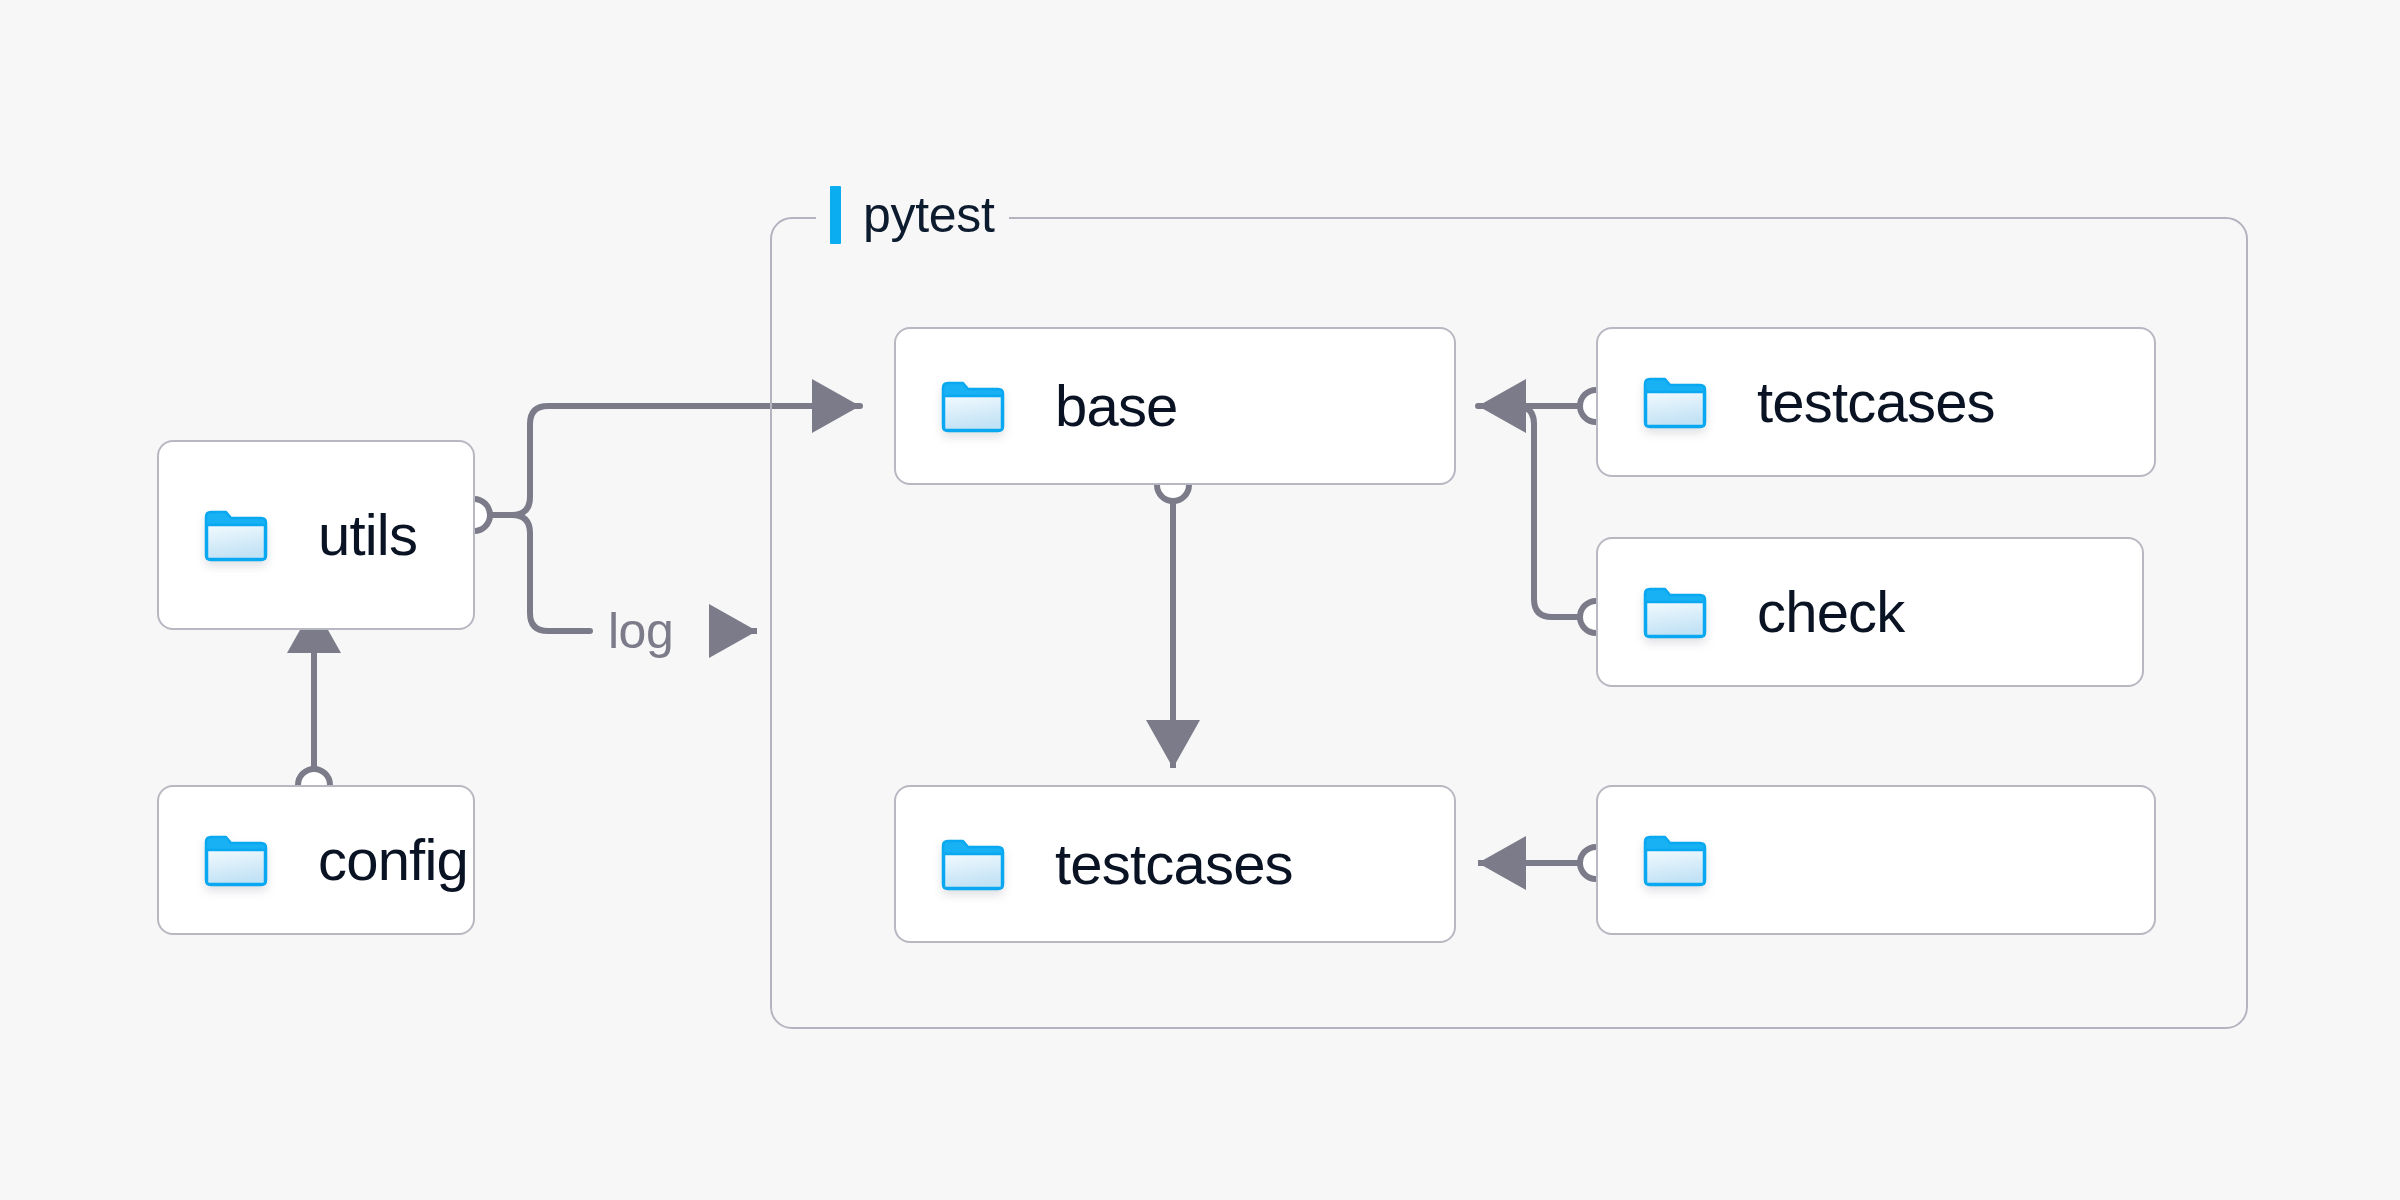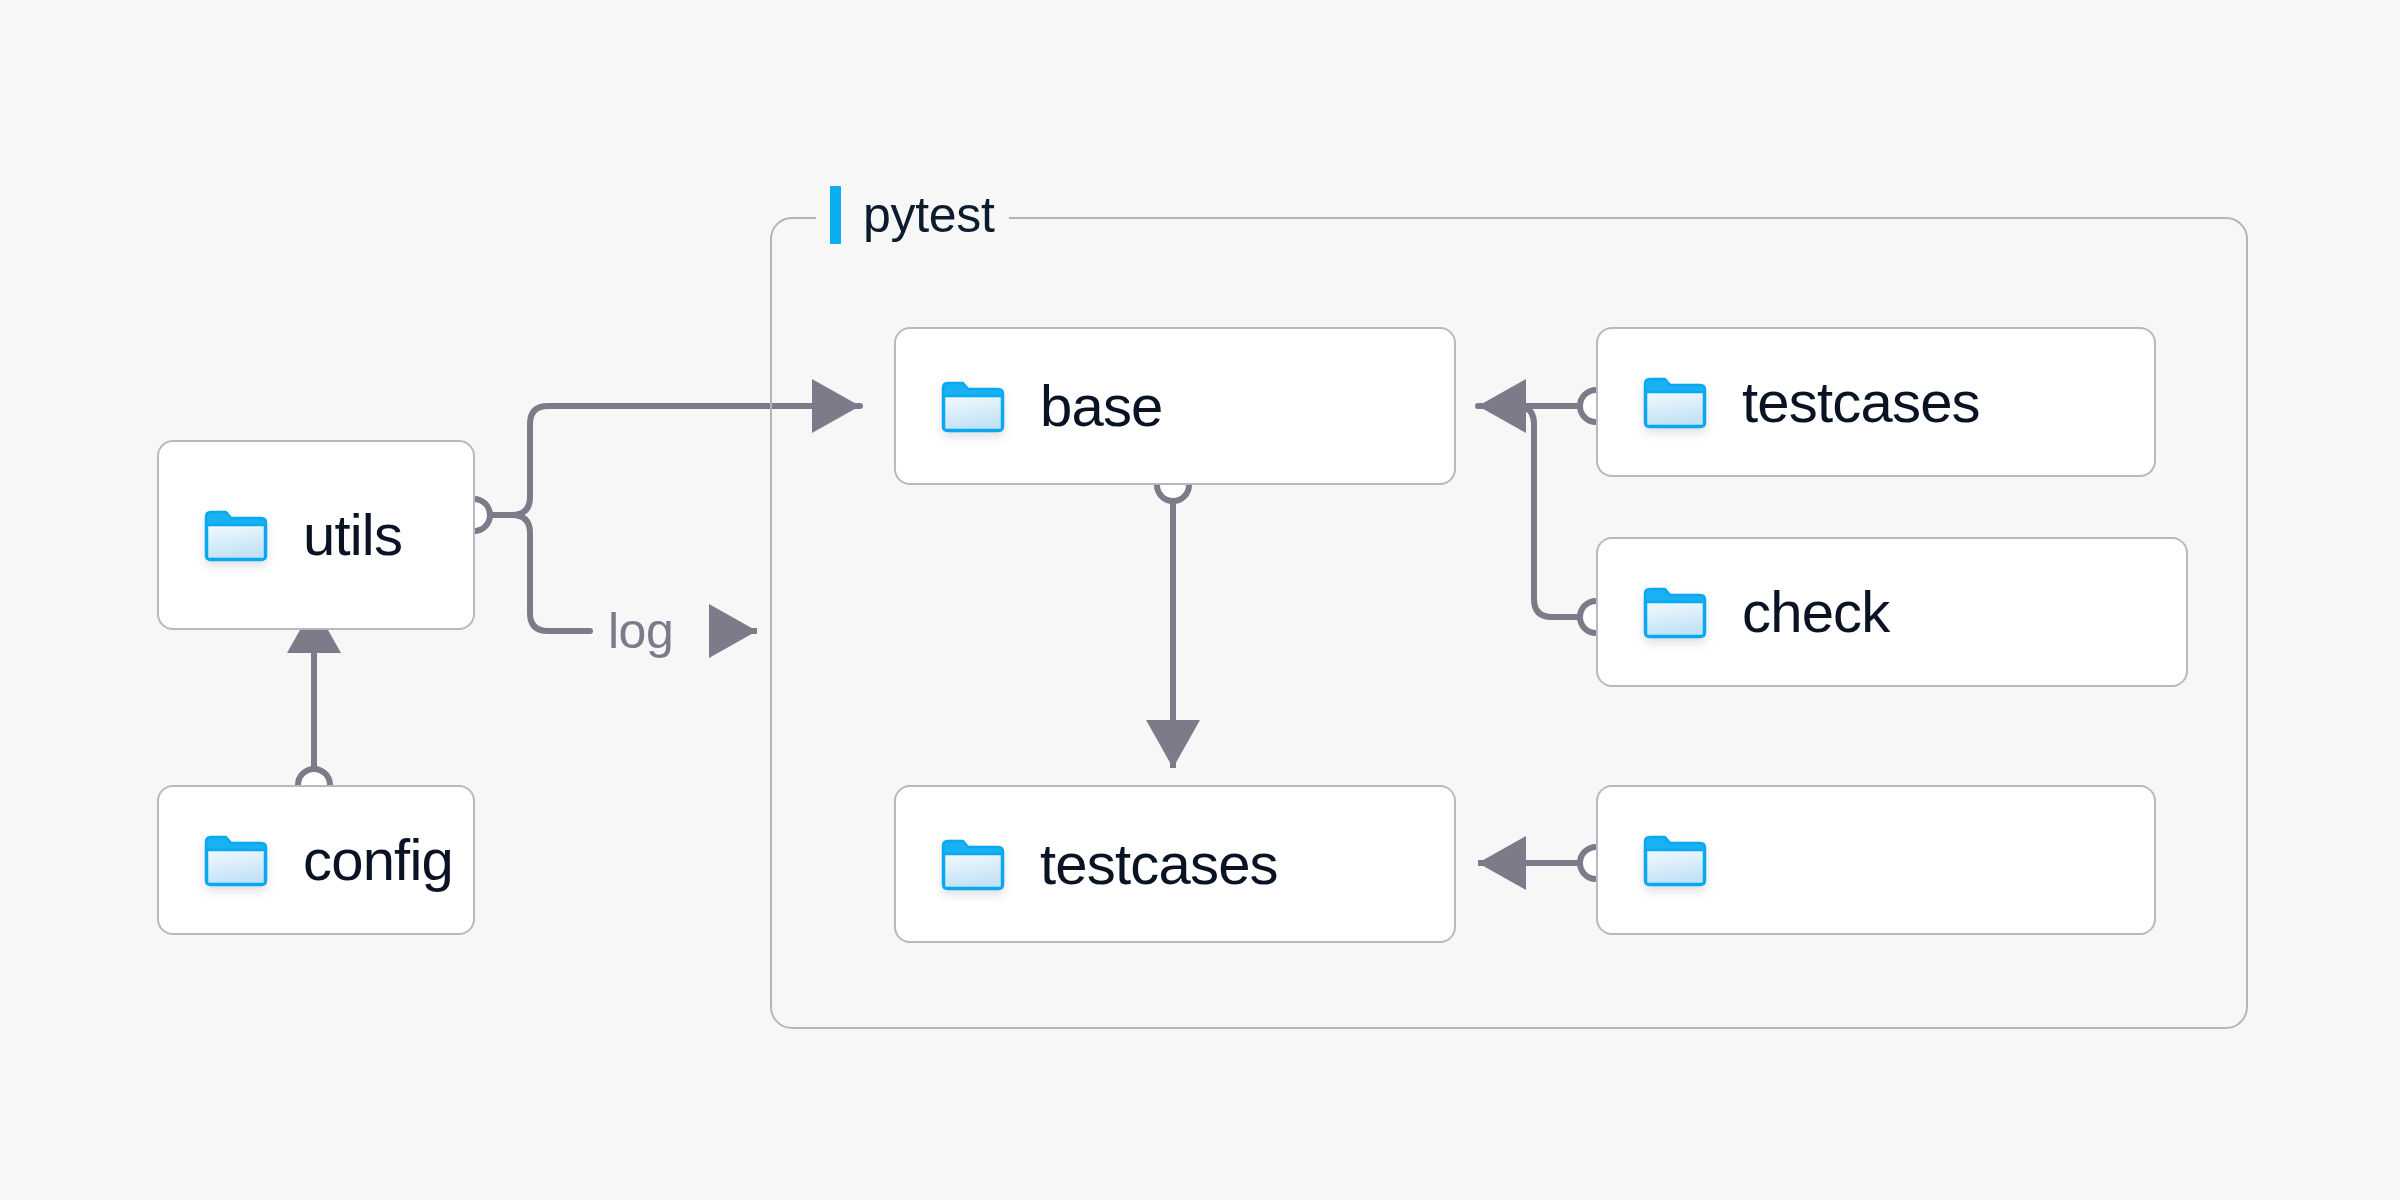--- a/index.html
+++ b/index.html
@@ -55,21 +55,21 @@
   
   .node {
     position: absolute;
     box-sizing: border-box;
     background: #ffffff;
     border: 2px solid #b8b8c2;
     border-radius: 16px;
     display: flex;
     align-items: center;
     padding-left: 44px;
-    gap: 34px;
+    gap: 49px;
   }
   .node-label {
     font-size: 58px;
     color: #0a1324;
     letter-spacing: -0.8px;
     white-space: nowrap;
     line-height: 1;
   }
 
   
@@ -189,21 +189,21 @@
   </div>
 
   <div class="node" style="left:1596px; top:327px; width:560px; height:150px;">
     <svg class="folder-icon" viewBox="0 0 66 56">
       <path d="M3 10 Q3 5 8 5 L23 5 L28 11 L58 11 Q63 11 63 16 L63 48 Q63 53 58 53 L8 53 Q3 53 3 48 Z" fill="#18b2f4" stroke="#0aa8f0" stroke-width="2.5" stroke-linejoin="round"></path>
       <path d="M4 18 L62 18 L62 50 Q62 52 60 52 L6 52 Q4 52 4 50 Z" fill="url(#folderGrad)" stroke="#0aa8f0" stroke-width="2.5" stroke-linejoin="round"></path>
     </svg>
     <span class="node-label">testcases</span>
   </div>
 
-  <div class="node" style="left:1596px; top:537px; width:592px; height:150px;">
+  <div class="node" style="left:1596px; top:537px; width:548px; height:150px;">
     <svg class="folder-icon" viewBox="0 0 66 56">
       <path d="M3 10 Q3 5 8 5 L23 5 L28 11 L58 11 Q63 11 63 16 L63 48 Q63 53 58 53 L8 53 Q3 53 3 48 Z" fill="#18b2f4" stroke="#0aa8f0" stroke-width="2.5" stroke-linejoin="round"></path>
       <path d="M4 18 L62 18 L62 50 Q62 52 60 52 L6 52 Q4 52 4 50 Z" fill="url(#folderGrad)" stroke="#0aa8f0" stroke-width="2.5" stroke-linejoin="round"></path>
     </svg>
     <span class="node-label">check</span>
   </div>
 
   <div class="node" style="left:1596px; top:785px; width:560px; height:150px;">
     <svg class="folder-icon" viewBox="0 0 66 56">
       <path d="M3 10 Q3 5 8 5 L23 5 L28 11 L58 11 Q63 11 63 16 L63 48 Q63 53 58 53 L8 53 Q3 53 3 48 Z" fill="#18b2f4" stroke="#0aa8f0" stroke-width="2.5" stroke-linejoin="round"></path>

